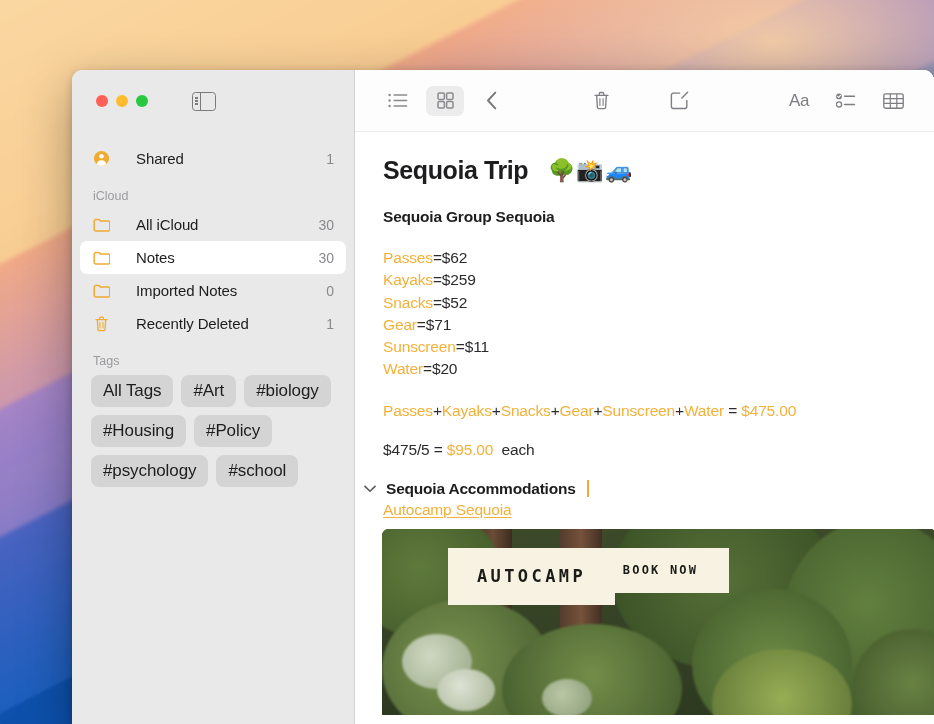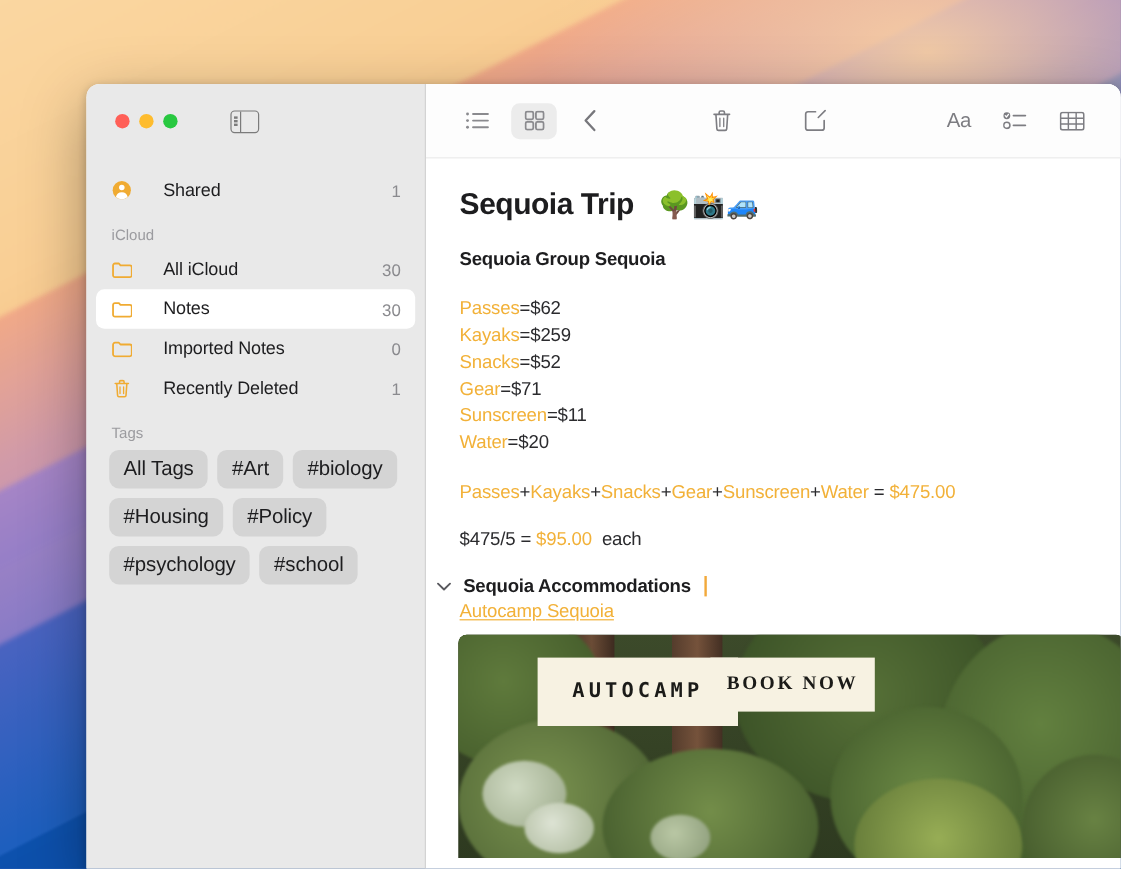--- a/index.html
+++ b/index.html
@@ -161,21 +161,21 @@
     background:#2f3a22;
   }
   #lp-photo{ position:absolute; inset:0; overflow:hidden; }
   .foliage{ position:absolute; border-radius:50%; filter:blur(1.2px); }
   .trunk{ position:absolute; filter:blur(.6px); }
   .badge{
     position:absolute; background:#f7f2e2; display:flex; align-items:center; justify-content:center;
     font-family:"DejaVu Sans Mono", monospace; font-weight:bold; color:#1b1b18;
   }
   #lp-logo{ left:26px; top:19px; width:167px; height:57px; font-size:17px; letter-spacing:3.4px;margin-left:40px; }
-  #lp-book{ left:210px; top:19px; width:137px; height:45px; font-size:16px; letter-spacing:2.2px;font-family:Liberation Serif, serif; }
+  #lp-book{ left:210px; top:19px; width:137px; height:45px; font-size:12px; letter-spacing:2.2px; }
 </style>
 </head>
 <body>
 
 <div id="wallpaper">
   <div class="wp-base"></div>
   <div class="wp-b1"></div>
   <div class="wp-b2"></div>
   <div class="wp-b3"></div>
   <div class="wp-b4"></div>

